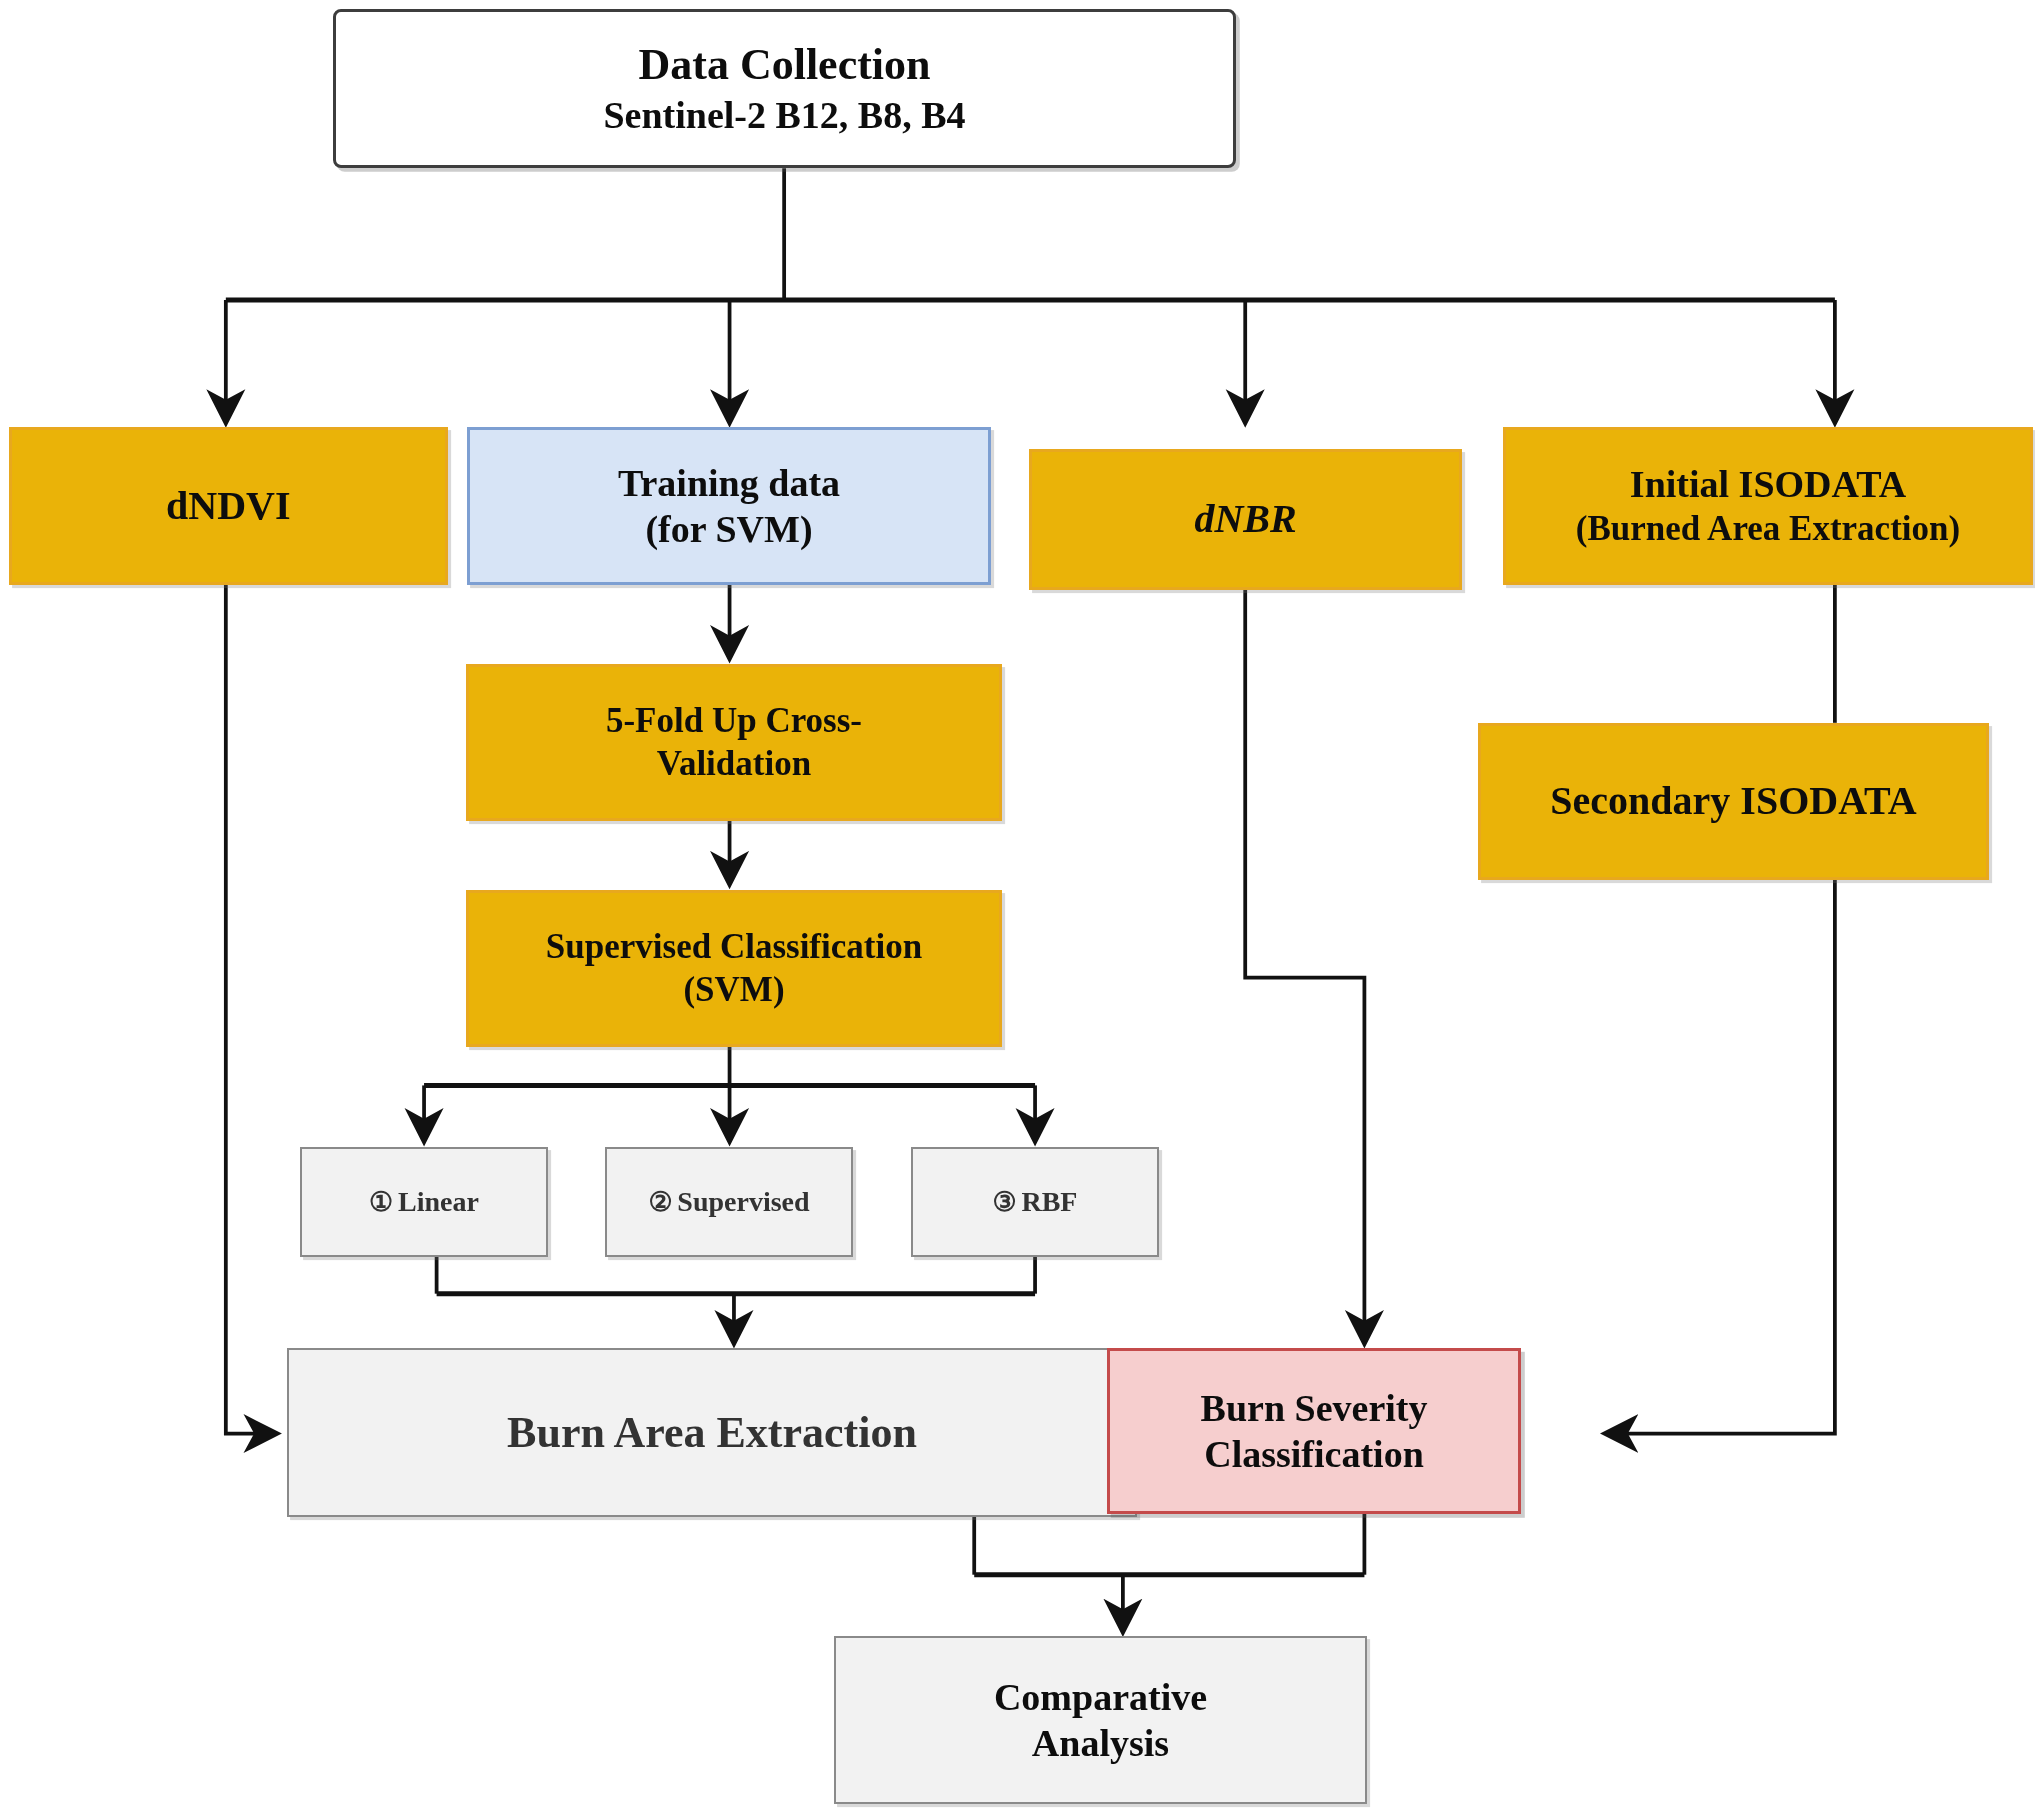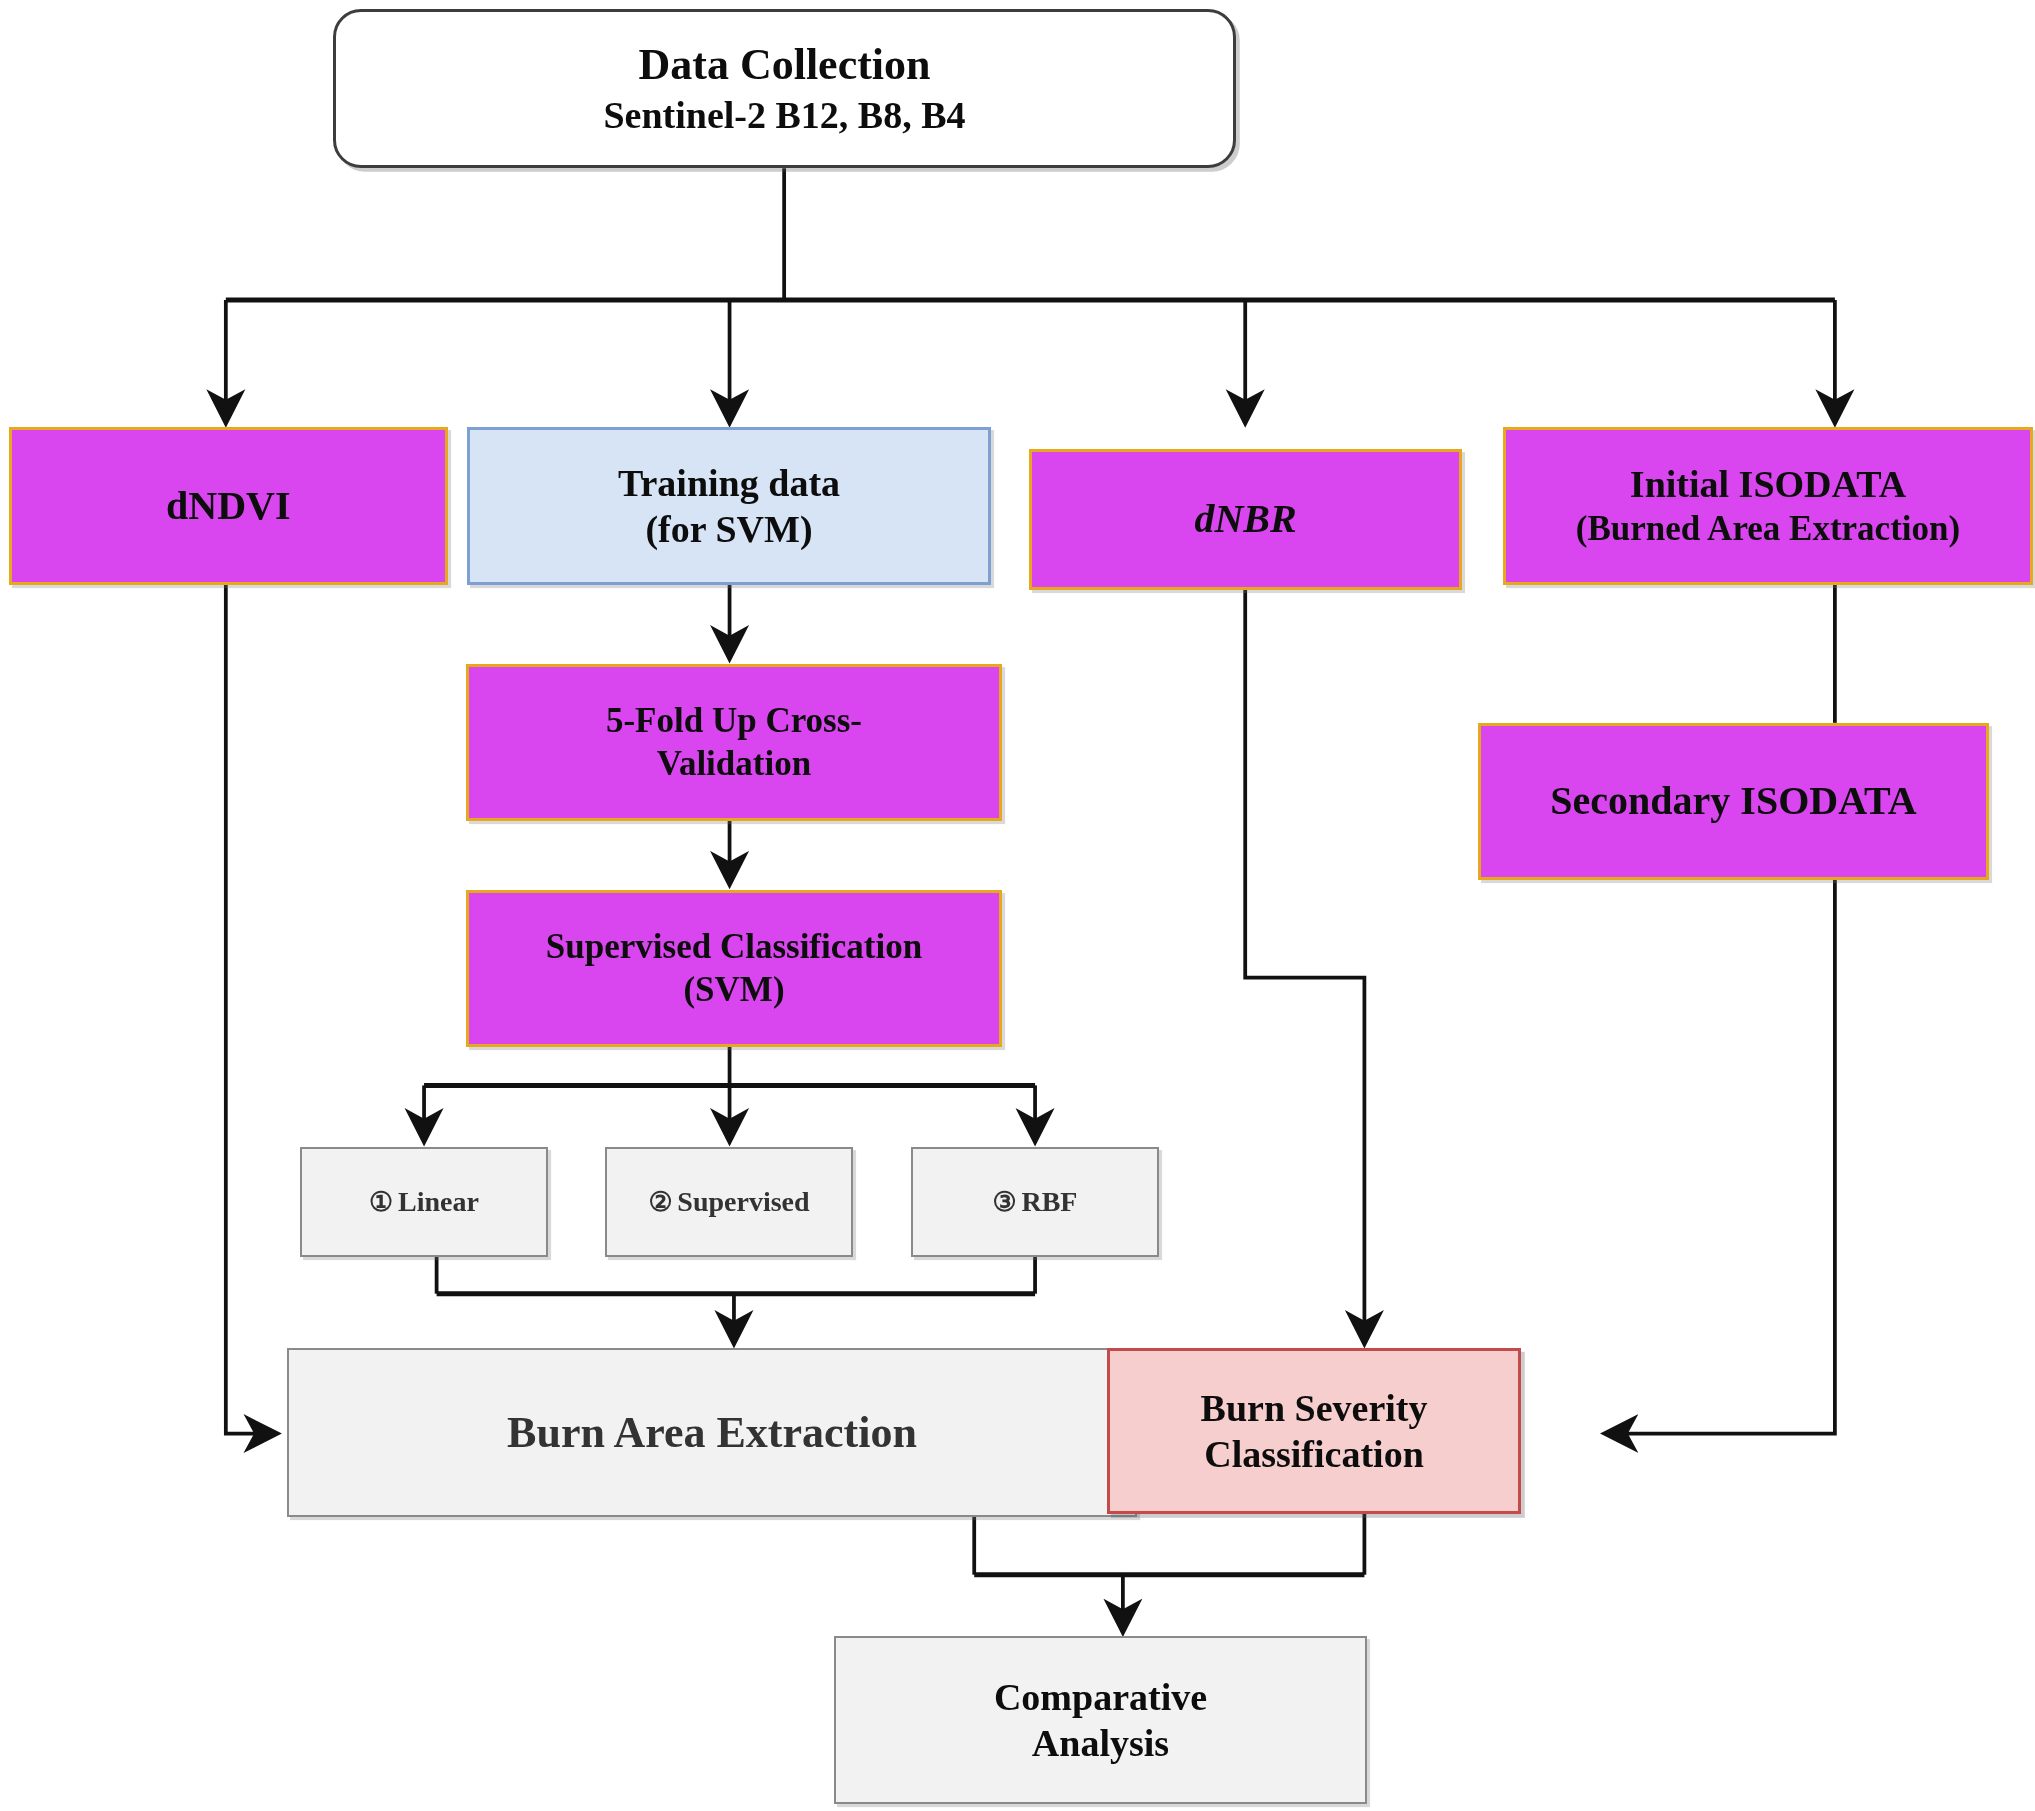--- a/index.html
+++ b/index.html
@@ -32,24 +32,24 @@
     font-weight:bold;
     color:#0d0d0d;
     z-index:3;
   }
   .node .ln{display:block;white-space:nowrap;}
 
   
   .v-plain{
     background:#ffffff;
     border:3.1px solid #3d3d3d;
-    border-radius:28px;
+    border-radius:8px;
   }
   .v-orange{
-    background:#d946ef;
+    background:#eab308;
     border:3.1px solid #E8A81E;
   }
   .v-blue{
     background:#D7E4F6;
     border:3.1px solid #7D9FD2;
   }
   .v-grey{
     background:#F2F2F2;
     border:2.5px solid #8A8A8A;
     color:#333333;

